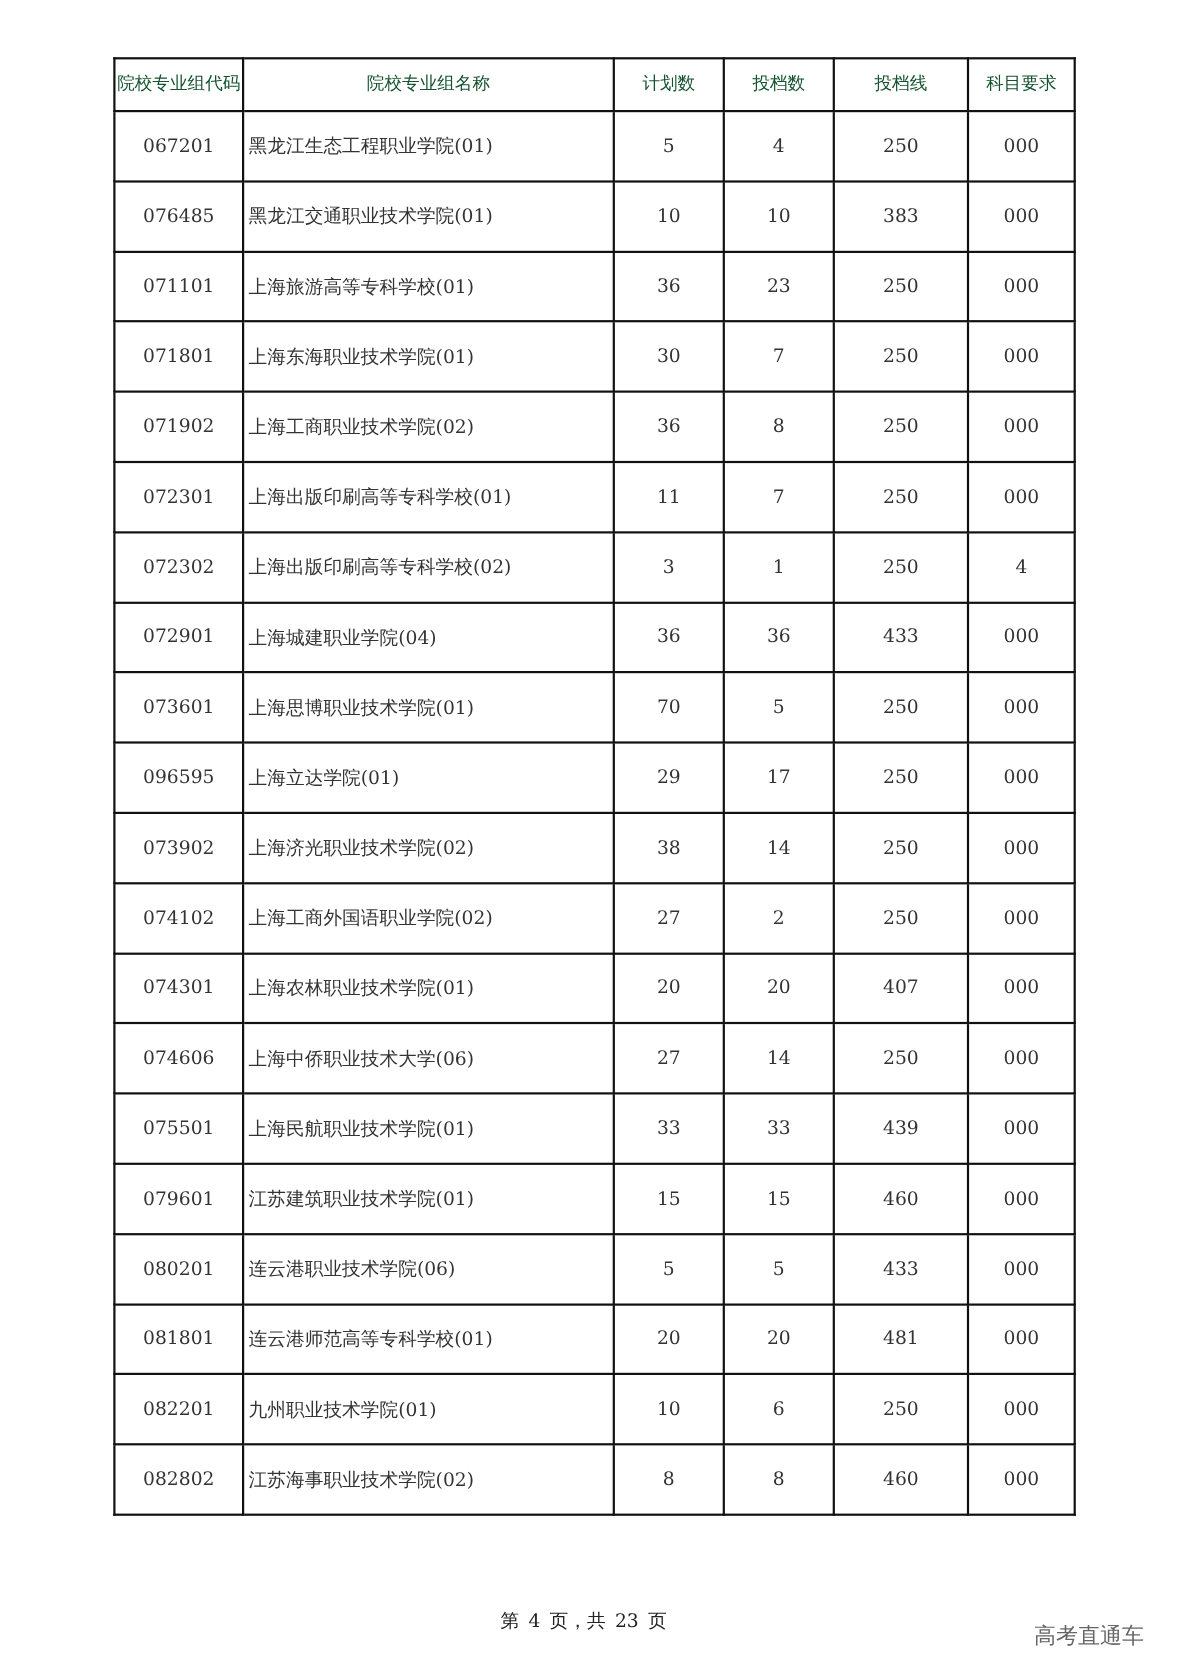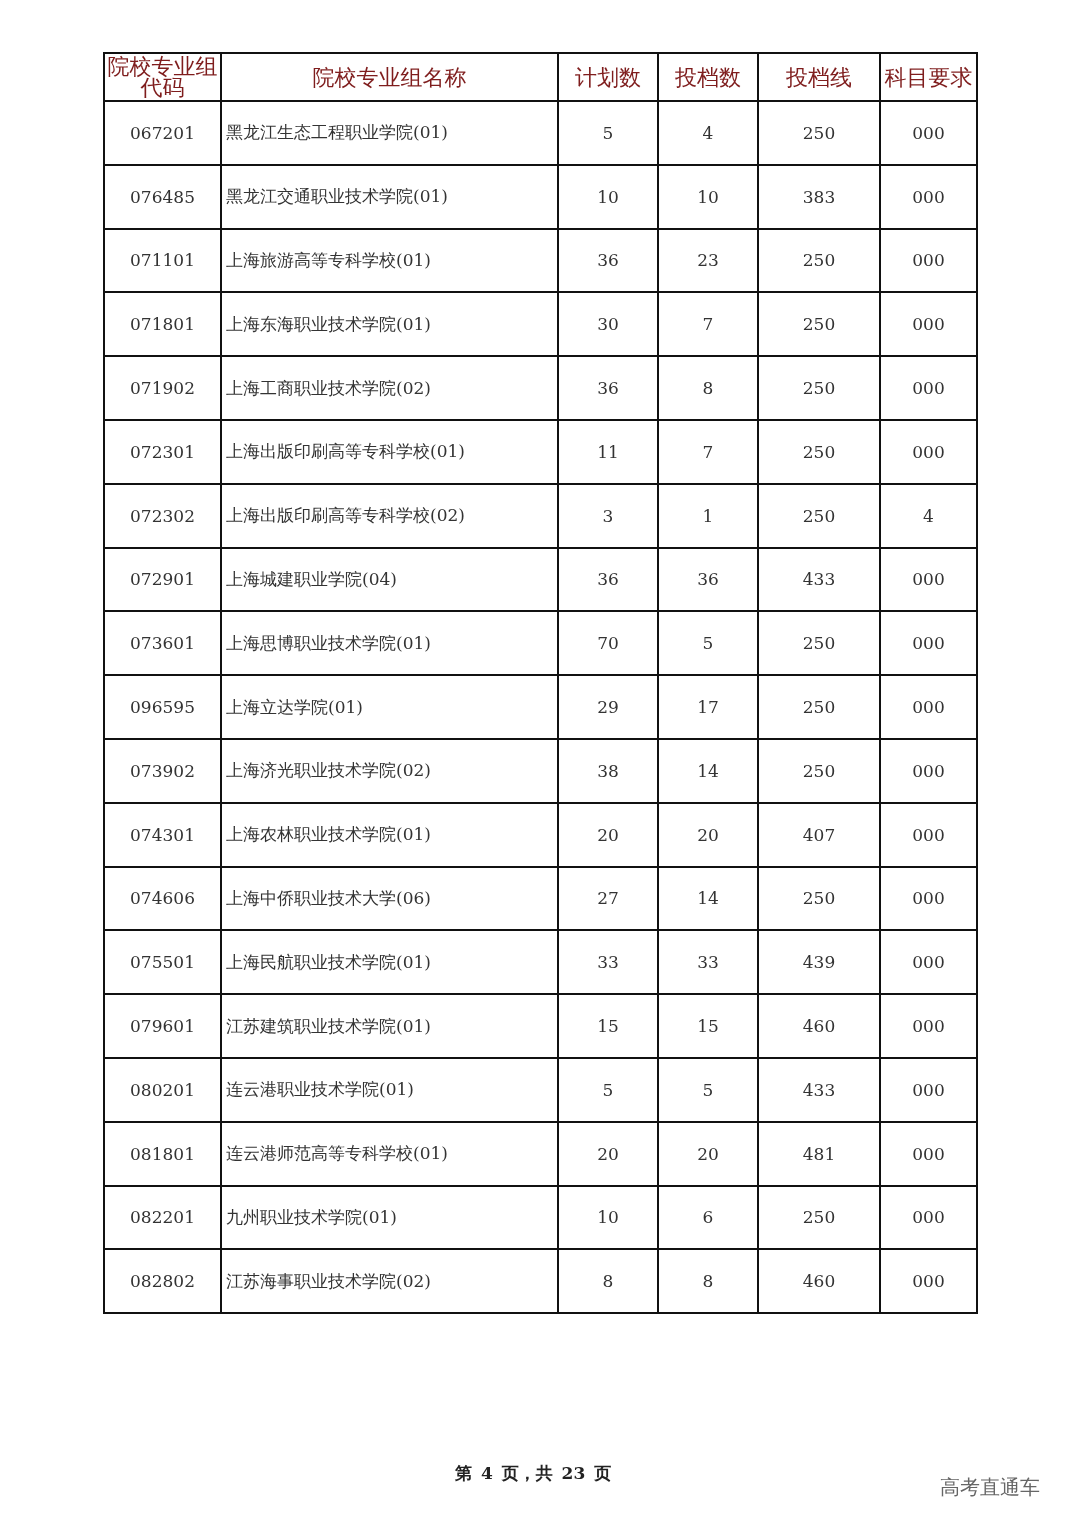--- a/index.html
+++ b/index.html
@@ -1,26 +1,26 @@
 <!DOCTYPE html>
 <html><head>
 <meta charset="utf-8">
 <style>
   html, body { margin: 0; padding: 0; background: #ffffff; }
   body { width: 1080px; height: 1527px; position: relative; overflow: hidden;
          font-family: "DejaVu Serif", "Liberation Serif", serif; color: #222; }
   .sheet { position: absolute; left: 103px; top: 52px; width: 873px; }
   table { border-collapse: collapse; width: 873px; table-layout: fixed; }
   th, td { border: 2px solid #111; text-align: center; vertical-align: middle; padding: 0; }
-  th { height: 46px; font-weight: normal; font-size: 22px; line-height: 21px; color: #7f1d1d; }
+  th { height: 46px; font-weight: normal; font-size: 16px; line-height: 21px; color: #14532d; font-family: Liberation Mono, monospace; }
   td { height: 61.8px; font-size: 17px; color: #333; }
   td.name { text-align: left; padding-left: 4px; white-space: nowrap; margin-left: 17px; }
   col.c1 { width: 117px; } col.c2 { width: 337px; } col.c3 { width: 100px; }
   col.c4 { width: 100px; } col.c5 { width: 122px; } col.c6 { width: 97px; }
-  .footer { position: absolute; top: 1462px; left: 455px; font-size: 17px; color: #222; word-spacing: 3px; font-weight: bold; }
+  .footer { position: absolute; top: 1462px; left: 455px; font-size: 17px; color: #222; word-spacing: 3px; }
   .watermark { position: absolute; top: 1474px; left: 940px; font-family: "DejaVu Sans", "Liberation Sans", sans-serif;
                font-size: 20px; color: #666; letter-spacing: 0px; }
 </style>
 </head>
 <body>
 
 <div class="sheet">
   <table>
     <colgroup>
       <col class="c1">
@@ -123,20 +123,28 @@
       </tr>
       <tr>
         <td>073902</td>
         <td class="name">上海济光职业技术学院(02)</td>
         <td>38</td>
         <td>14</td>
         <td>250</td>
         <td>000</td>
       </tr>
       <tr>
+        <td>074102</td>
+        <td class="name">上海工商外国语职业学院(02)</td>
+        <td>27</td>
+        <td>2</td>
+        <td>250</td>
+        <td>000</td>
+      </tr>
+      <tr>
         <td>074301</td>
         <td class="name">上海农林职业技术学院(01)</td>
         <td>20</td>
         <td>20</td>
         <td>407</td>
         <td>000</td>
       </tr>
       <tr>
         <td>074606</td>
         <td class="name">上海中侨职业技术大学(06)</td>
@@ -156,21 +164,21 @@
       <tr>
         <td>079601</td>
         <td class="name">江苏建筑职业技术学院(01)</td>
         <td>15</td>
         <td>15</td>
         <td>460</td>
         <td>000</td>
       </tr>
       <tr>
         <td>080201</td>
-        <td class="name">连云港职业技术学院(01)</td>
+        <td class="name">连云港职业技术学院(06)</td>
         <td>5</td>
         <td>5</td>
         <td>433</td>
         <td>000</td>
       </tr>
       <tr>
         <td>081801</td>
         <td class="name">连云港师范高等专科学校(01)</td>
         <td>20</td>
         <td>20</td>

